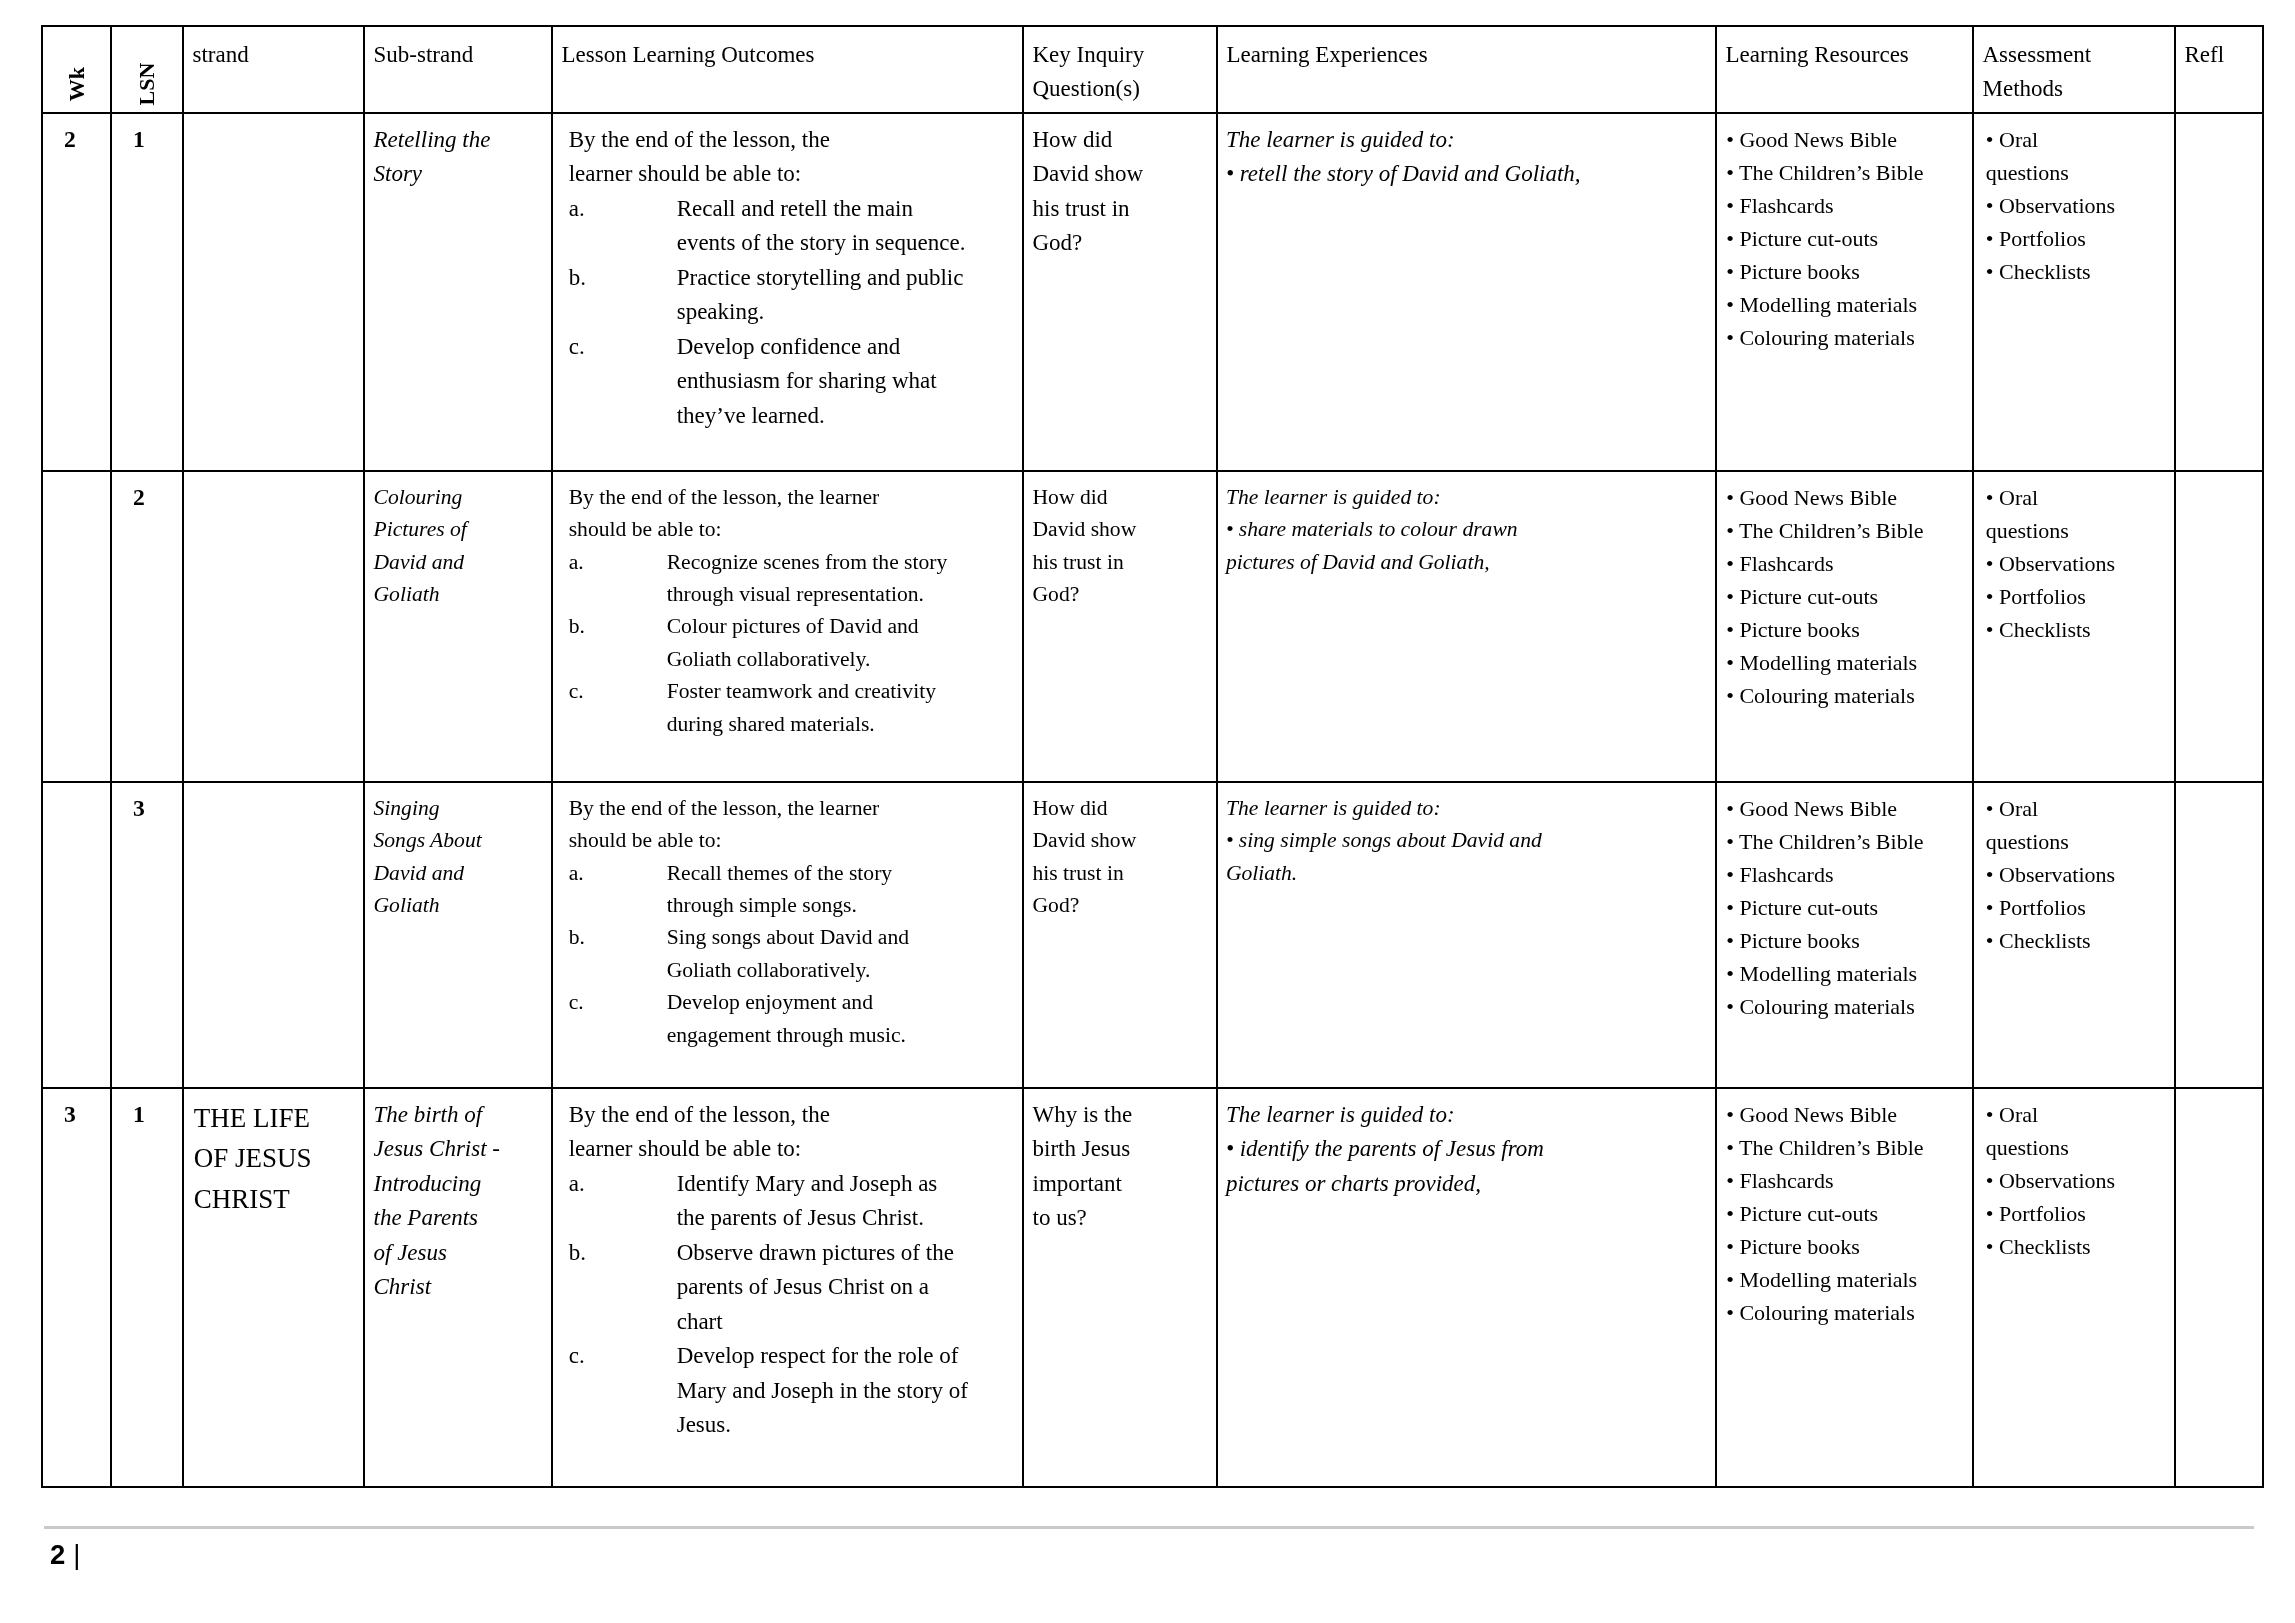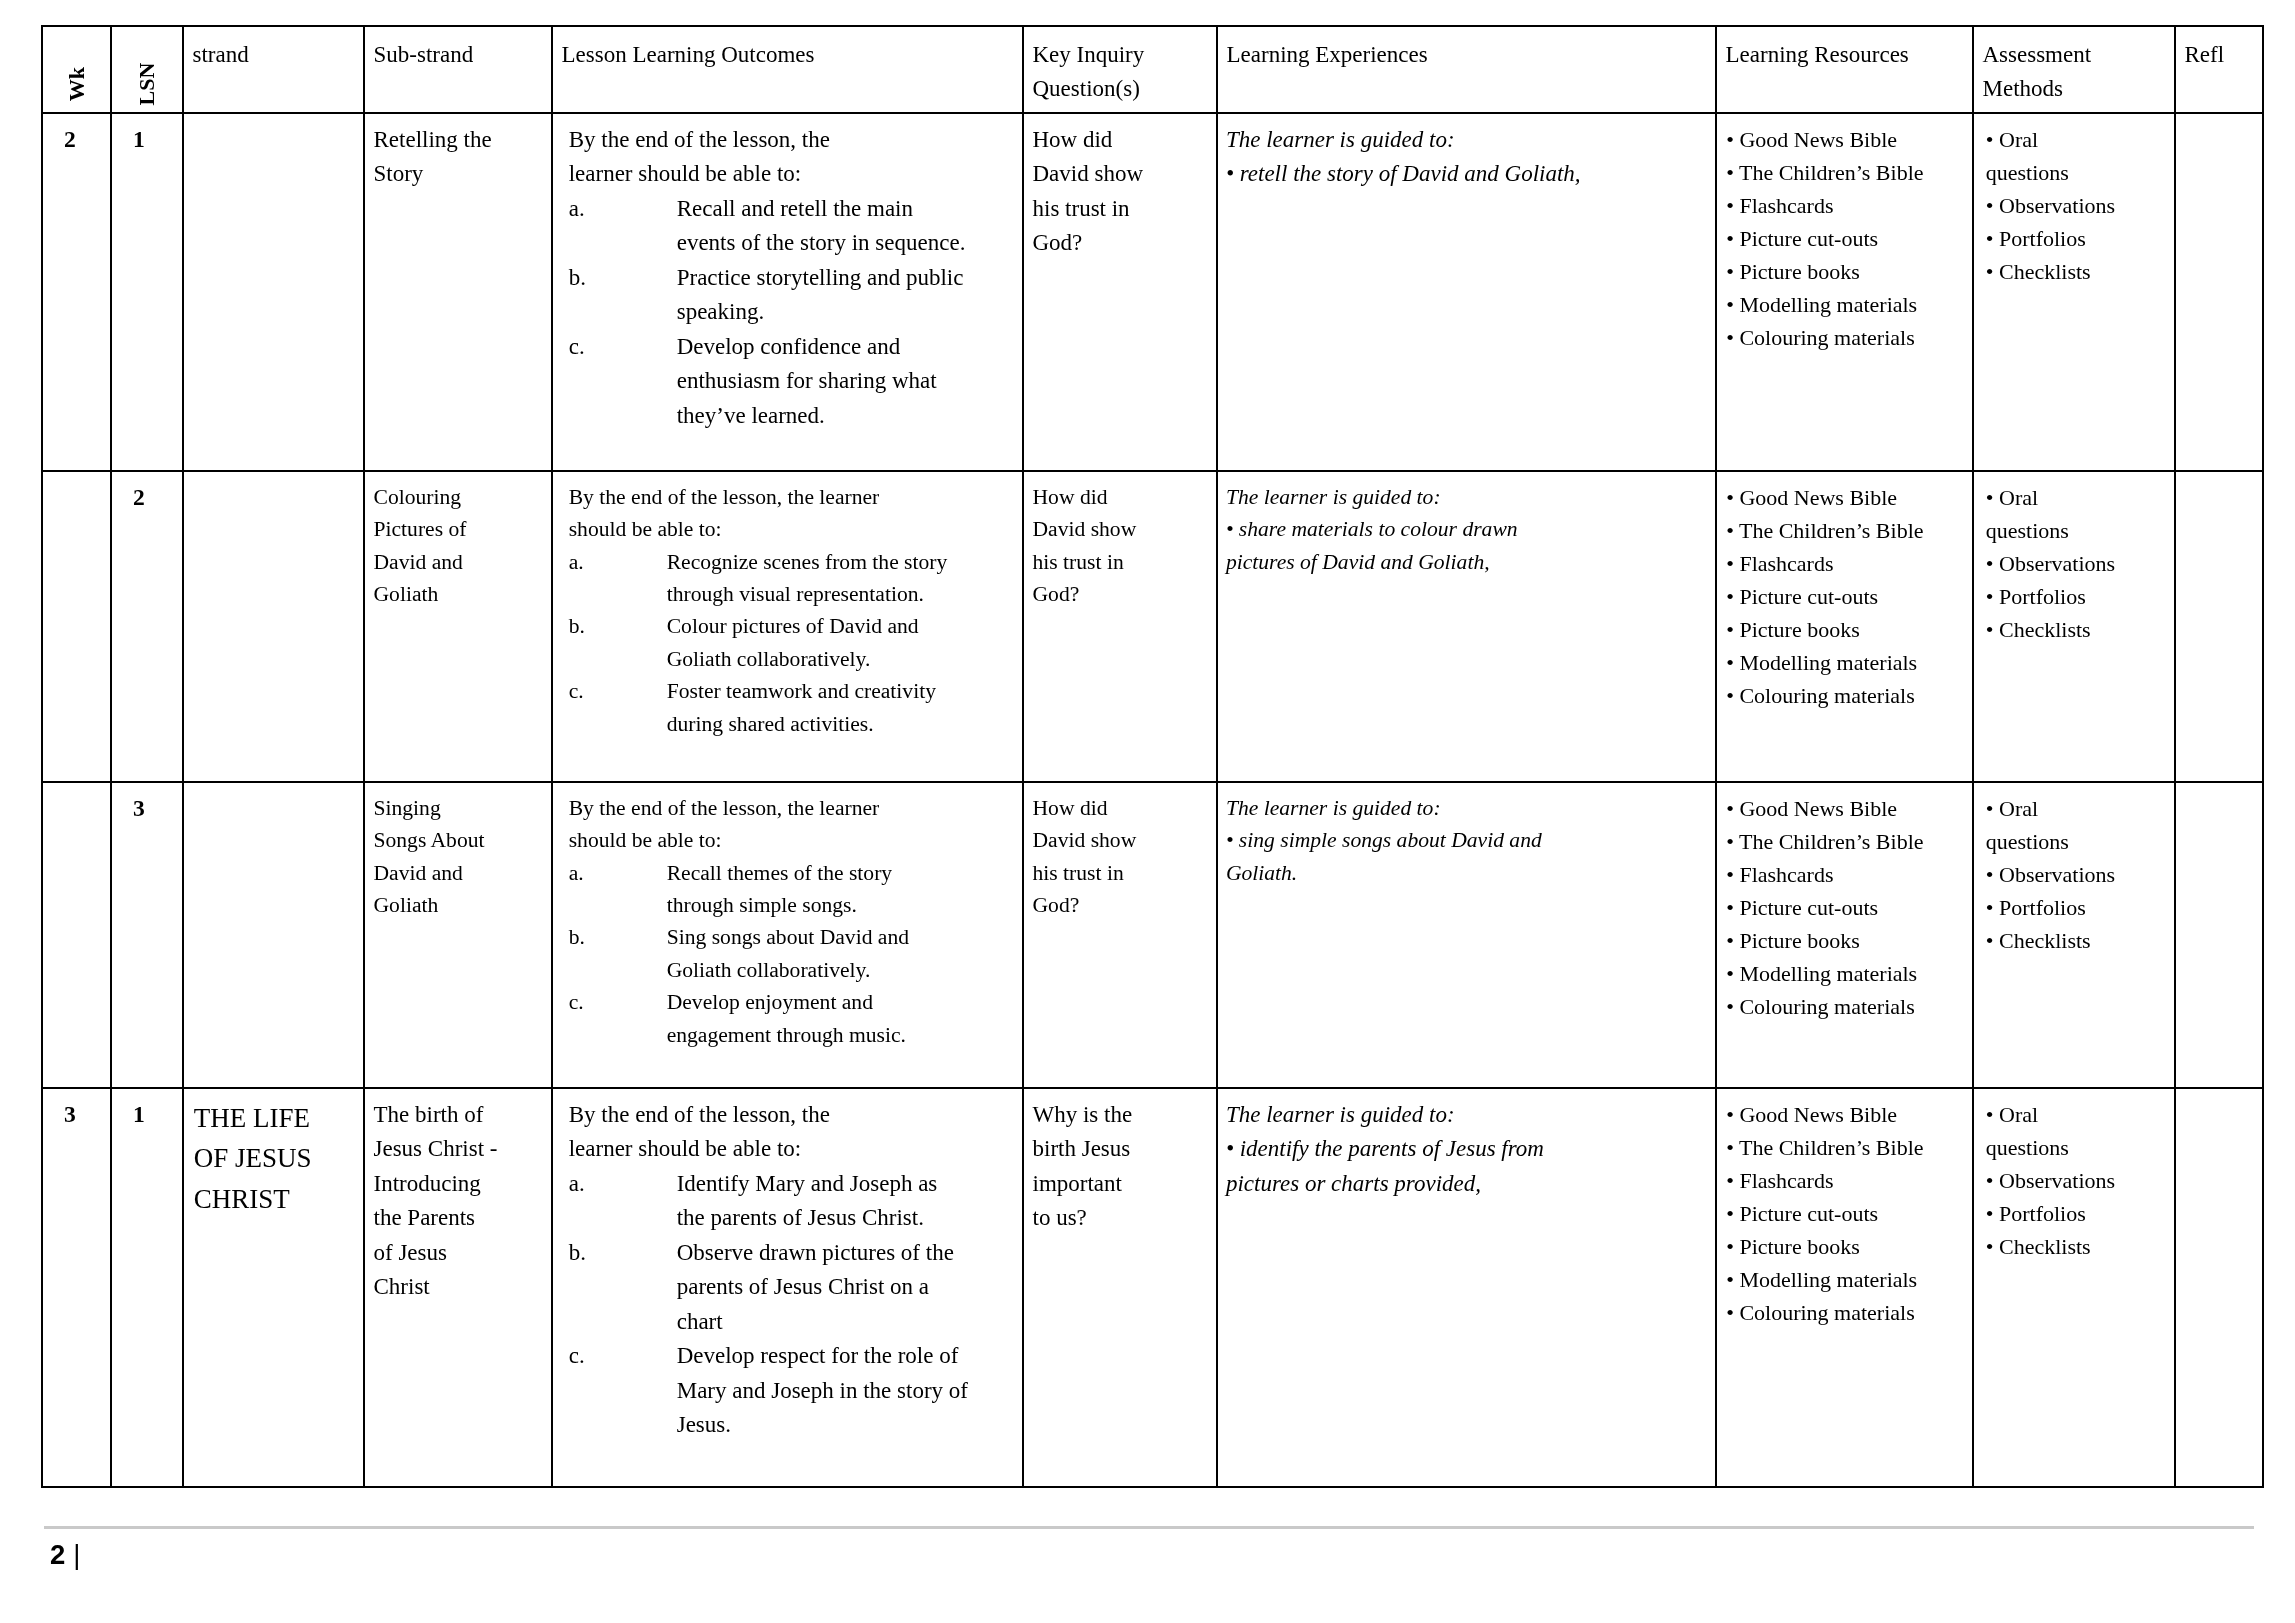--- a/index.html
+++ b/index.html
@@ -35,21 +35,21 @@
     position:absolute;bottom:14.4px;left:50%;
     transform:translateX(-50%) rotate(-90deg);
     font-weight:700;font-size:22px;white-space:nowrap;
   }
   .num{font-weight:700;font-size:23.6px;line-height:1.3;}
   .t-lg{font-size:23px;}
   .t-md{font-size:21.6px;}
   .t-res{font-size:22px;}
   .c-wk,.c-lsn{padding:10.5px 3.9px 3.9px 21px;}
   .c-strand{padding:9.2px 6.5px 5.2px 9.8px;font-weight:700;font-size:27px;}
-  .c-sub{padding:9.2px 6.5px 5.2px 8.5px;}
+  .c-sub{padding:9.2px 6.5px 5.2px 8.5px;font-style:italic;}
   .c-out{padding:9.2px 3.9px 5.2px 15.7px;}
   .c-kiq{padding:9.2px 5.2px 5.2px 8.5px;}
   .c-exp{padding:9.2px 5.2px 5.2px 7.9px;font-style:italic;}
   .c-res{padding:9.2px 3.9px 5.2px 9.2px;border-radius:22px;}
   .c-ass{padding:9.2px 3.9px 5.2px 11.8px;}
   .c-refl{padding:7.9px 2.6px;}
   .oitem{display:flex;}
   .om{flex:0 0 98px;line-height:1.5;}
   .ot{flex:1 1 auto;}
   .t-lg .om{flex-basis:108px;}
@@ -184,21 +184,21 @@
 through visual representation.</span>
           </div>
       <div class="oitem">
             <span class="om pre">b.</span>
             <span class="ot pre">Colour pictures of David and
 Goliath collaboratively.</span>
           </div>
       <div class="oitem">
             <span class="om pre">c.</span>
             <span class="ot pre">Foster teamwork and creativity
-during shared activities.</span>
+during shared materials.</span>
           </div>
     </td>
     <td class="c-kiq t-md">
           <div class="pre">How did
 David show
 his trust in
 God?</div>
         </td>
     <td class="c-exp t-md">
       <div class="pre">The learner is guided to:</div>

